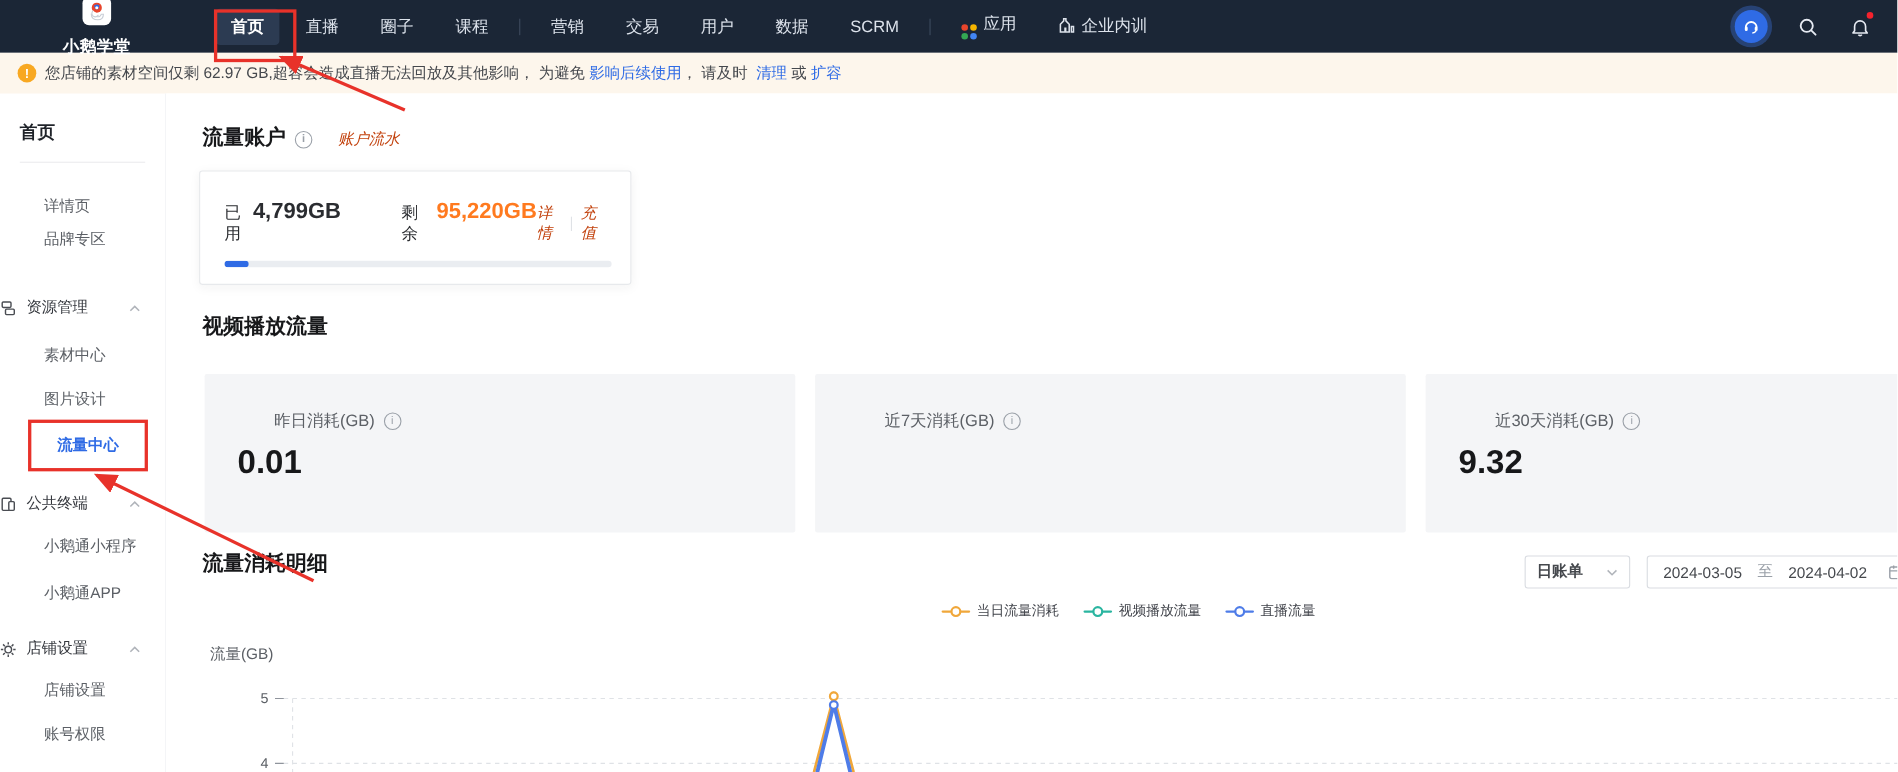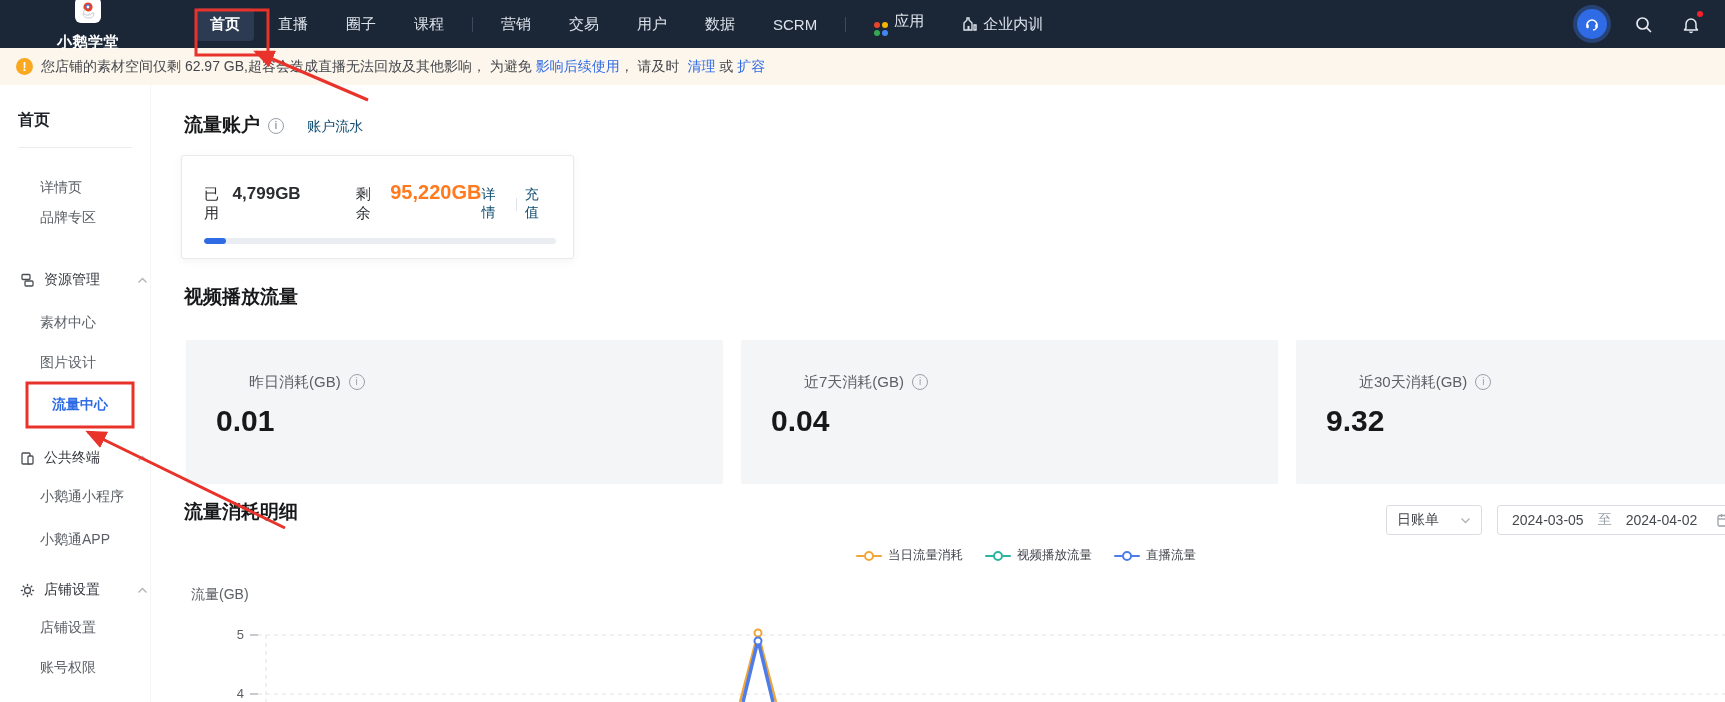--- a/index.html
+++ b/index.html
@@ -29,53 +29,53 @@
   .warn-ic{width:17px;height:17px;border-radius:50%;background:#f8a821;color:#fff;font-size:12px;font-weight:bold;
            display:flex;align-items:center;justify-content:center;margin-right:8px;flex:none;}
   .blk{color:#2f6be5;cursor:pointer;}
 
   
   .layout{display:flex;height:617px;}
   .sidebar{width:150px;position:relative;flex:none;border-right:1px solid #f4f5f7;}
   .sb-row{position:absolute;left:0;width:150px;height:22px;display:flex;align-items:center;font-size:14px;color:#5c6066;cursor:pointer;}
   .sb-header{font-size:16px;font-weight:bold;color:#1f2329;padding-left:18px;cursor:default;}
   .sb-sub{padding-left:40px;}
-  .sb-group{padding-left:20px;color:#33363c;gap:9px;}
+  .sb-group{padding-left:0;color:#33363c;gap:9px;}
   .sb-active{color:#2f6be5;font-weight:bold;margin-left:12px;}
   .sb-divider{position:absolute;left:18px;width:114px;height:1px;background:#ececee;}
   .sb-caret{position:absolute;right:22px;}
 
   .main{flex:1;position:relative;overflow:hidden;background:#fff;}
   .sec-title{position:absolute;font-size:19px;font-weight:bold;color:#17181a;}
   .info-ic{display:inline-block;width:14px;height:14px;border:1px solid #9aa0a8;border-radius:50%;color:#9aa0a8;
            font-size:10px;line-height:14px;text-align:center;vertical-align:2px;margin-left:8px;font-style:normal;}
-  .link{color:#0c4a6e;font-size:14px;font-weight:normal;cursor:pointer;}
+  .link{color:#c2410c;font-size:14px;font-weight:normal;cursor:pointer;font-style:italic;}
 
   
   .acct-card{position:absolute;left:30px;top:70px;width:393px;height:104px;border:1px solid #e7e9ec;border-radius:3px;
              box-shadow:0 2px 10px rgba(31,35,41,.05);background:#fff;padding:25px 22px;box-sizing:border-box;}
   .acct-row{display:flex;align-items:baseline;font-size:15px;color:#2a2c30;justify-content:space-between;}
-  .acct-used-val{font-weight:bold;font-size:17px;}
+  .acct-used-val{font-weight:bold;font-size:20px;}
   .acct-remain-lab{margin-left:55px;}
   .acct-remain-val{color:#ff7a1f;font-weight:bold;font-size:20px;margin-left:6px;}
   .acct-links{margin-left:auto;display:flex;align-items:center;gap:8px;}
   .vline{width:1px;height:13px;background:#dfe2e6;}
   .progress{margin-top:15px;width:352px;height:6px;background:#eaedf1;border-radius:3px;overflow:hidden;}
   .progress-fill{height:6px;width:22px;background:#2f6be5;border-radius:3px;}
 
   
   .cards-row{position:absolute;left:35px;top:255px;display:flex;gap:18px;}
   .stat-card{width:537px;height:144px;background:#f4f5f7;border-radius:2px;box-sizing:border-box;padding:33px 30px;flex:none;}
   .stat-label{font-size:15px;color:#5c6066;padding-left:33px;}
   .stat-value{font-size:30px;font-weight:bold;color:#17181a;margin-top:12px;}
 
   
   .select-box{position:absolute;left:1235px;top:420px;width:96px;height:30px;border:1px solid #d9dce1;border-radius:3px;
               display:flex;align-items:center;justify-content:space-between;padding:0 10px;box-sizing:border-box;
-              font-size:14px;color:#45484d;background:#fff;cursor:pointer;}
+              font-size:14px;color:#45484d;background:#fff;cursor:pointer;font-weight:bold;}
   .date-box{position:absolute;left:1346px;top:420px;width:300px;height:30px;border:1px solid #d9dce1;border-radius:3px;
             display:flex;align-items:center;gap:14px;padding:0 14px;box-sizing:border-box;font-size:14px;color:#45484d;background:#fff;}
   .date-to{color:#9aa0a8;}
 
   
   .legend{position:absolute;left:705px;top:462px;display:flex;align-items:center;gap:22px;font-size:12.5px;color:#40434a;}
   .leg-item{display:flex;align-items:center;gap:6px;cursor:pointer;}
   .leg-marker{position:relative;width:26px;height:10px;}
   .leg-marker .ln{position:absolute;left:0;top:4px;width:26px;height:2px;border-radius:1px;}
   .leg-marker .dot{position:absolute;left:8px;top:0;width:6px;height:6px;border-radius:50%;background:#fff;border-width:2px;border-style:solid;}
@@ -248,21 +248,20 @@
     </div>
 
     <div class="sec-title" style="left:33px;top:199px">视频播放流量</div>
     <div class="cards-row">
       <div class="stat-card">
         <div class="stat-label"><span>昨日消耗(GB)</span><i class="info-ic">i</i></div>
         <div class="stat-value">0.01</div>
       </div>
       <div class="stat-card">
         <div class="stat-label"><span>近7天消耗(GB)</span><i class="info-ic">i</i></div>
-        <div class="stat-value">0.04</div>
       </div>
       <div class="stat-card">
         <div class="stat-label"><span>近30天消耗(GB)</span><i class="info-ic">i</i></div>
         <div class="stat-value">9.32</div>
       </div>
     </div>
 
     <div class="sec-title" style="left:33px;top:414px">流量消耗明细</div>
 
     <div class="select-box">

